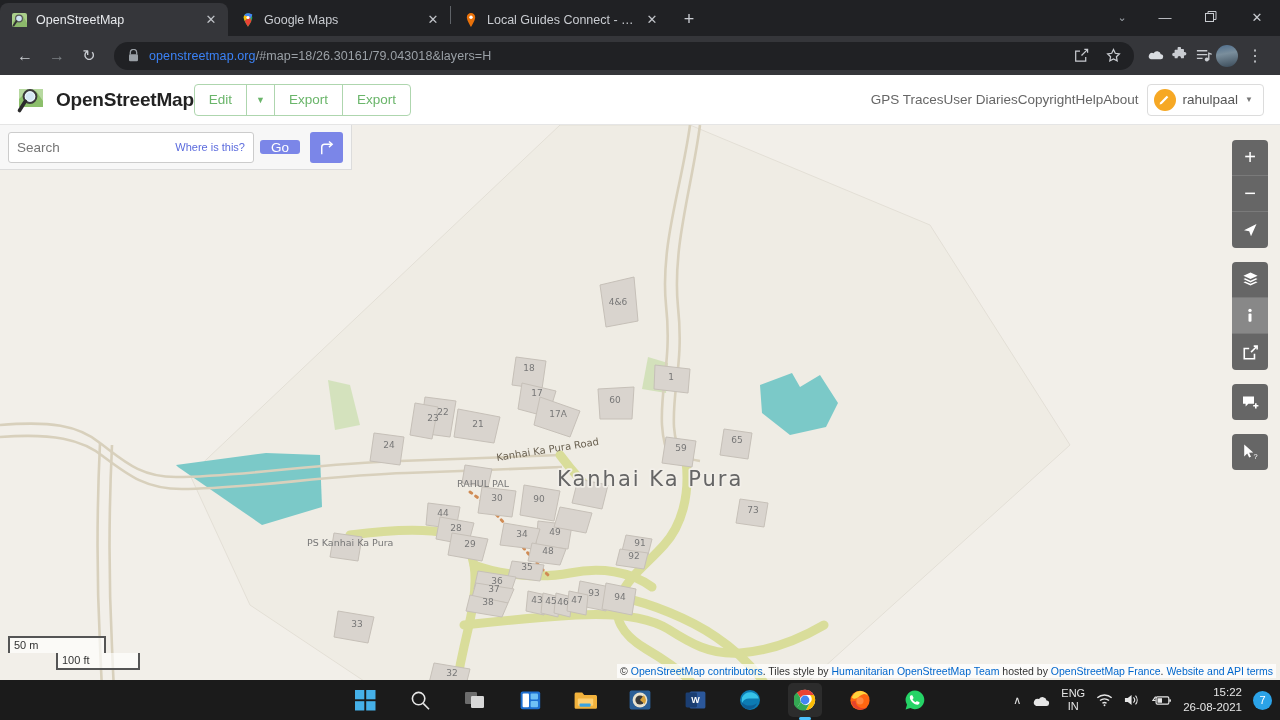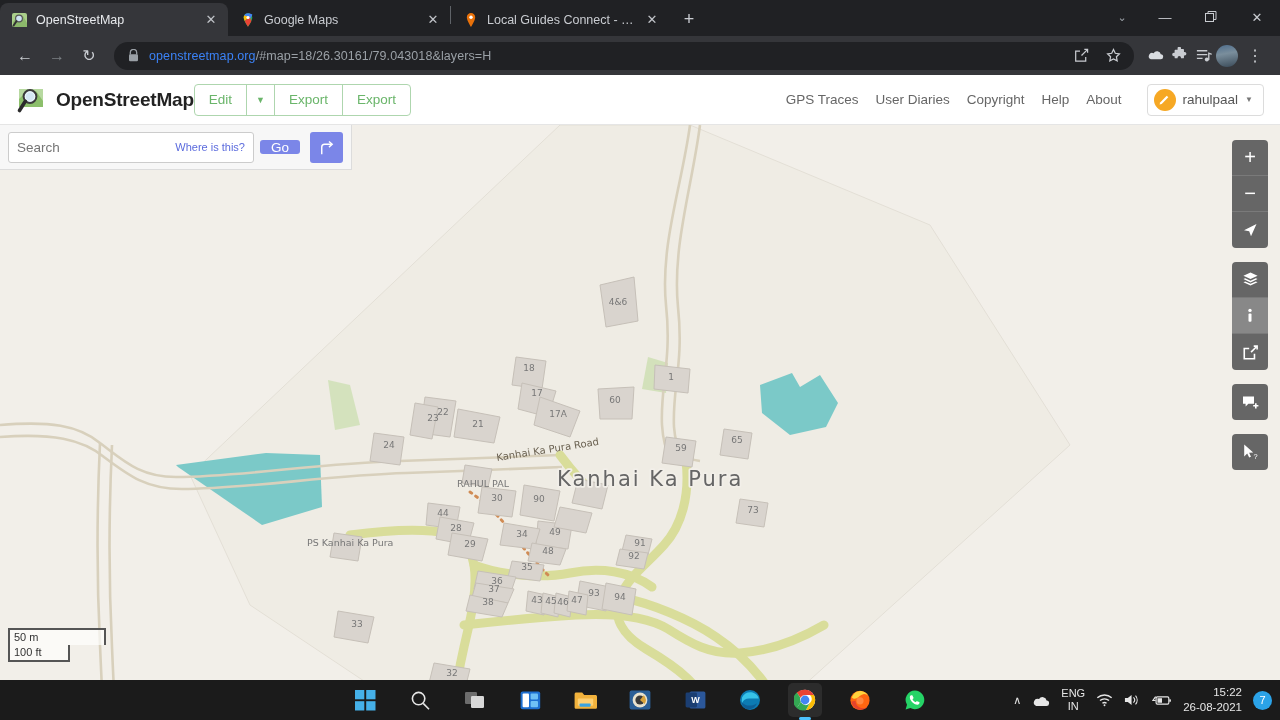--- a/index.html
+++ b/index.html
@@ -68,21 +68,21 @@
     display: flex; align-items: center; padding: 0 16px; border-bottom: 1px solid #e5e5e5;
   }
   .brand { display: flex; align-items: center; gap: 10px; }
   .brand-name { font-size: 19px; font-weight: bold; color: #222; letter-spacing: -.2px; }
   .editgroup { display: flex; border: 1px solid #aed6ae; border-radius: 4px;
                overflow: hidden; height: 32px; }
   .editgroup > div { display: flex; align-items: center; justify-content: center;
       padding: 0 14px; font-size: 13.5px; color: #6ab56a; border-right: 1px solid #aed6ae; }
   .editgroup > div:last-child { border-right: none; }
   .editgroup .caret { padding: 0 9px; font-size: 9px; }
-  .osm-nav { margin-left: auto; display: flex; align-items: center; gap: 17px; }
+  .osm-nav { margin-left: auto; display: flex; align-items: center; }
   .osm-nav a { font-size: 13.5px; color: #666; text-decoration: none; }
   .userbtn { display: flex; align-items: center; gap: 7px; border: 1px solid #dcdcdc;
      border-radius: 4px; padding: 4px 10px 4px 6px; margin-left: 8px; justify-content: space-between; }
   .userbtn .uname { font-size: 13.5px; color: #555; }
   .userbtn .ucaret { font-size: 8px; color: #777; }
   .pencil-av { width: 22px; height: 22px; border-radius: 50%; background: #f6a824;
      display: flex; align-items: center; justify-content: center; }
 
   .searchbar {
     position: absolute; top: 50px; left: 0; width: 352px; height: 45px; background: #f7f7f7;
@@ -104,27 +104,27 @@
 
   .mapctl { position: absolute; right: 12px; width: 36px; background: transparent; z-index: 20; }
   .ctlgroup { border-radius: 4px; overflow: hidden; margin-bottom: 14px; }
   .ctlbtn { width: 36px; height: 36px; background: #666; color: #fff;
      display: flex; align-items: center; justify-content: center;
      border-bottom: 1px solid #7a7a7a; }
   .ctlbtn:last-child { border-bottom: none; }
   .ctlbtn.hl { background: #888; }
   .ctlbtn svg { display: block; }
 
-  .scalebar { position: absolute; left: 8px; bottom: 18px; z-index: 20;
+  .scalebar { position: absolute; left: 8px; bottom: 10px; z-index: 20;
      font-size: 11px; color: #333; }
   .scalebar .sc {
      border: 2px solid #555; border-top: none; padding: 0 4px 1px; line-height: 14px;
      background: rgba(255,255,255,.65); width: 98px; }
   .scalebar .sc.top { border: 2px solid #555; border-bottom: none; }
-  .scalebar .sc.bot { width: 62px; }
+  .scalebar .sc.bot { width: 84px; margin-left: 48px; }
   .attrib { position: absolute; right: 4px; bottom: 2px; z-index: 20; font-size: 10.5px;
      color: #333; background: rgba(255,255,255,.75); padding: 1px 3px; white-space: nowrap; }
   .attrib a { color: #0066cc; text-decoration: none; }
 
   
   .bld-num { font-family: "DejaVu Sans", sans-serif; font-size: 9px; fill: #777; }
   .place-lbl { font-family: "DejaVu Sans", sans-serif; font-size: 21px; fill: #666;
      letter-spacing: 2px; paint-order: stroke; stroke: #f2efe9; stroke-width: 3.5px; stroke-linejoin: round; }
   .poi-lbl { font-family: "DejaVu Sans", sans-serif; font-size: 9.5px; fill: #777; }
   .road-lbl { font-family: "DejaVu Sans", sans-serif; font-size: 10px; fill: #6b6252; }
@@ -460,20 +460,24 @@
             </svg>
           </div>
         </div>
       </div>
 
       <div class="scalebar">
         <div class="sc top">50 m</div>
         <div class="sc bot">100 ft</div>
       </div>
 
+      <div class="attrib">
+        <span>©</span>
+        <a href="#">OpenStreetMap contributors</a><span>. Tiles style by </span><a href="#">Humanitarian OpenStreetMap Team</a><span> hosted by </span><a href="#">OpenStreetMap France</a><span>. </span><a href="#">Website and API terms</a>
+      </div>
     </div>
 
     <div class="searchbar">
       <div class="searchfield">
         <input style="border: none; outline: none; flex: 1 1 0%; font-size: 13.5px; font-family: &quot;Liberation Sans&quot;, sans-serif; color: rgb(51, 51, 51); min-width: 0px; background: transparent;" placeholder="Search">
         <span class="whereis">Where is this?</span>
       </div>
       <div class="gobtn">Go</div>
       <div class="dirbtn">
         <svg width="19" height="19" viewBox="0 0 20 20" fill="none" stroke="#fff" stroke-width="1.5">

